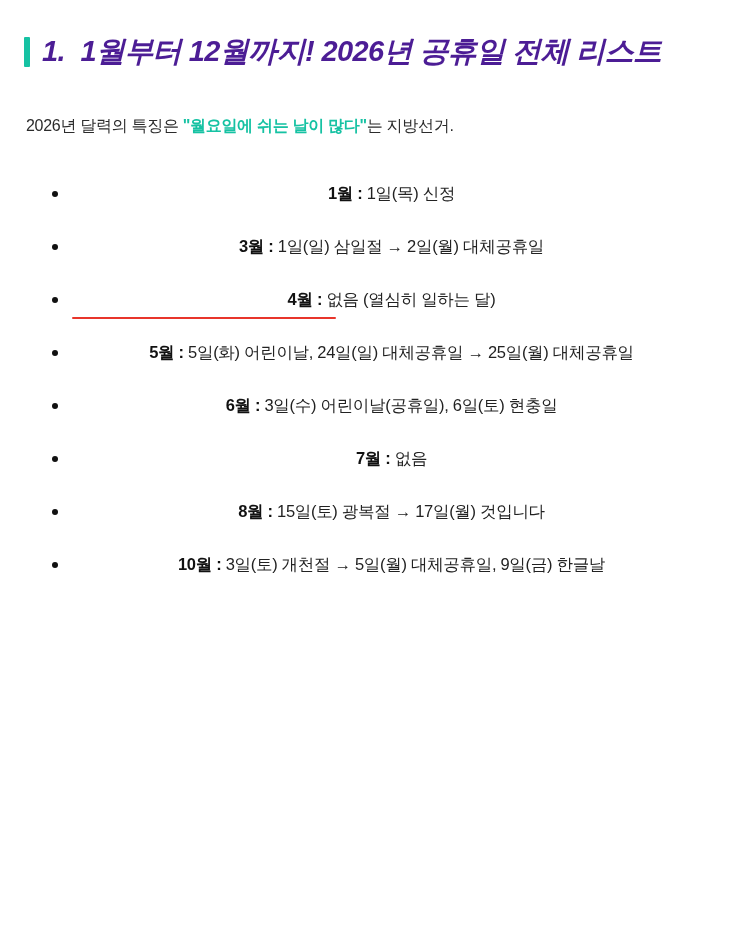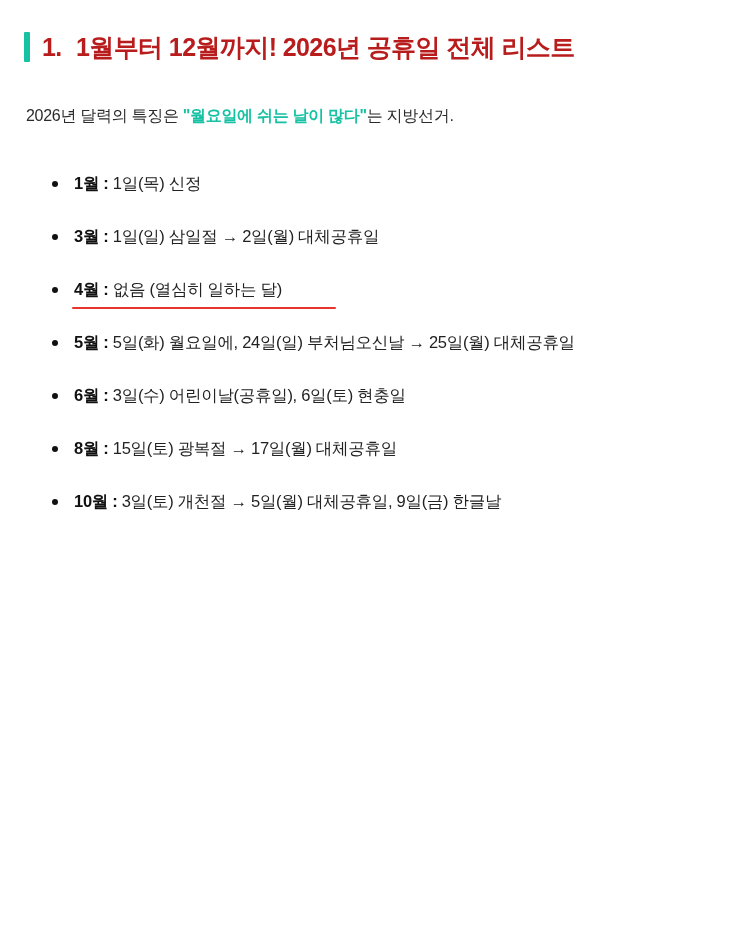--- a/index.html
+++ b/index.html
@@ -31,26 +31,27 @@
   }
   .heading-bar {
     width: 6px;
     height: 30px;
     background: #16c2a3;
     border-radius: 1px;
     margin-right: 12px;
     flex: 0 0 auto;
   }
   .heading-text {
-    font-size: 25px;
+    font-size: 29px;
     font-weight: bold;
     letter-spacing: -0.6px;
-    color: #b91c1c;
+    color: #4c1d95;
     line-height: 1.15;
     white-space: nowrap;
+    font-style: italic;
   }
 
   
   .intro {
     margin-top: 26px;
     padding-left: 4px;
     font-size: 16px;
     line-height: 1.5;
     letter-spacing: -0.3px;
     color: #2b2b2b;
@@ -67,20 +68,21 @@
     padding: 0 0 0 26px;
   }
   ul.month-list li {
     position: relative;
     font-size: 16.5px;
     line-height: 1.45;
     letter-spacing: -0.3px;
     color: #222222;
     margin-bottom: 29px;
     padding-left: 26px;
+    text-align: center;
   }
   ul.month-list li::before {
     content: "";
     position: absolute;
     left: 4px;
     top: 9px;
     width: 6px;
     height: 6px;
     border-radius: 50%;
     background: #111111;
@@ -127,26 +129,29 @@
     <li>
       <span class="mon">1월 :</span><span class="rest"> 1일(목) 신정</span>
     </li>
     <li>
       <span class="mon">3월 :</span><span class="rest"> 1일(일) 삼일절 → 2일(월) 대체공휴일</span>
     </li>
     <li class="underlined">
       <span class="mon">4월 :</span><span class="rest"> 없음 (열심히 일하는 달)</span>
     </li>
     <li>
-      <span class="mon">5월 :</span><span class="rest"> 5일(화) 월요일에, 24일(일) 부처님오신날 → 25일(월) 대체공휴일</span>
+      <span class="mon">5월 :</span><span class="rest"> 5일(화) 어린이날, 24일(일) 대체공휴일 → 25일(월) 대체공휴일</span>
     </li>
     <li>
       <span class="mon">6월 :</span><span class="rest"> 3일(수) 어린이날(공휴일), 6일(토) 현충일</span>
     </li>
     <li>
-      <span class="mon">8월 :</span><span class="rest"> 15일(토) 광복절 → 17일(월) 대체공휴일</span>
+      <span class="mon">7월 :</span><span class="rest"> 없음</span>
+    </li>
+    <li>
+      <span class="mon">8월 :</span><span class="rest"> 15일(토) 광복절 → 17일(월) 것입니다</span>
     </li>
     <li>
       <span class="mon">10월 :</span><span class="rest"> 3일(토) 개천절 → 5일(월) 대체공휴일, 9일(금) 한글날</span>
     </li>
   </ul>
 
 </div>
 
 </body></html>

